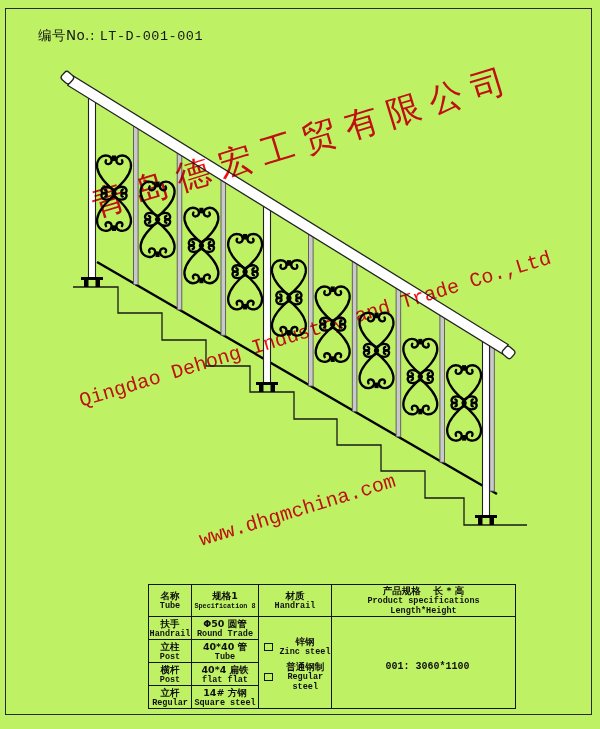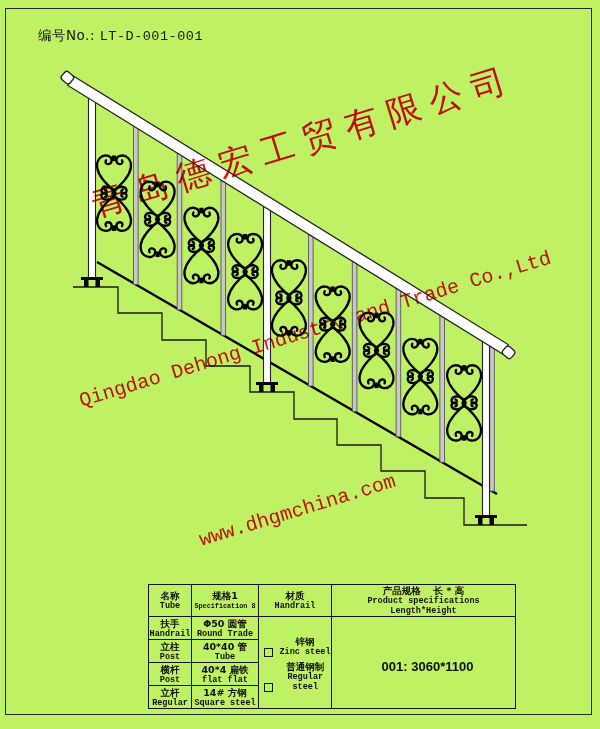--- a/index.html
+++ b/index.html
@@ -22,26 +22,26 @@
   #spec td,#spec th{border:1px solid #151515;padding:0;vertical-align:middle;
         text-align:center;font-weight:bold;}
   #spec{border:1.5px solid #151515;}
   #spec tr.hdr th{border-bottom:1.8px solid #151515;height:24px;}
   #spec tr.body td{height:22px;}
   .cn{display:block;font-size:9.5px;line-height:11px;}
   .en{display:block;font-size:8.5px;line-height:10px;
       font-family:"Liberation Mono","DejaVu Sans Mono",monospace;}
   .en.small{font-size:6.8px;}
   td.mat{vertical-align:top;text-align:left;}
-  .opt{display:flex;align-items:flex-end;margin:4px 0 2px 5px;}
+  .opt{display:flex;align-items:center;margin:4px 0 2px 5px;}
   .box{display:inline-block;width:6.5px;height:6.5px;border:1.2px solid #151515;
        margin:2px 7px 0 0;flex:none;}
   td.prod{vertical-align:top;text-align:left;}
-  .prodtxt{display:block;margin:8px 0 0 8px;font-size:13px;
-       font-family:Liberation Sans, sans-serif;}
+  .prodtxt{display:block;margin:8px 0 0 8px;font-size:10px;
+       font-family:Liberation Mono, monospace;}
 </style>
 </head>
 <body>
 
 <div id="page">
   <div id="frame"></div>
 
   <div id="docno">
     <span>编号No.:</span>
     <span class="num">LT-D-001-001</span>

